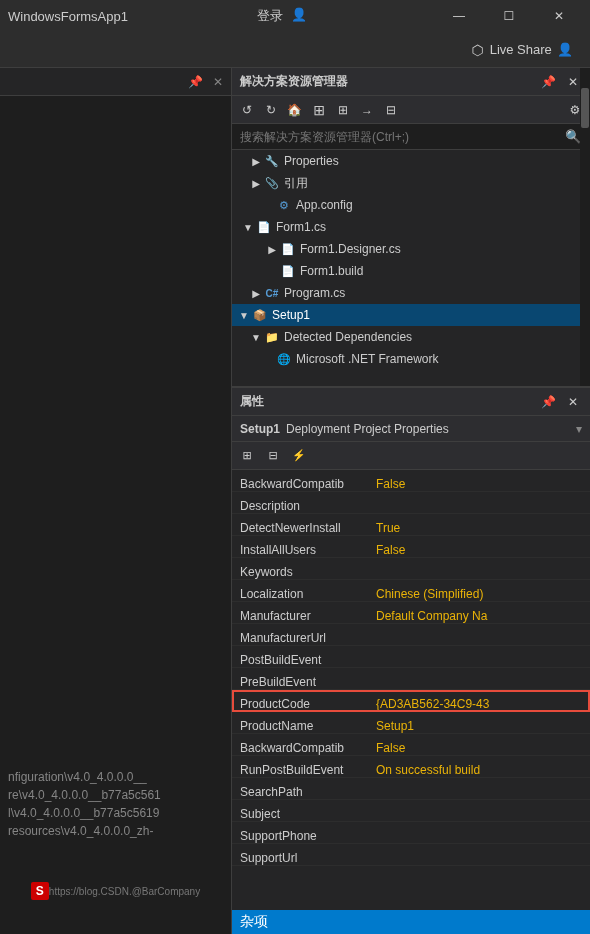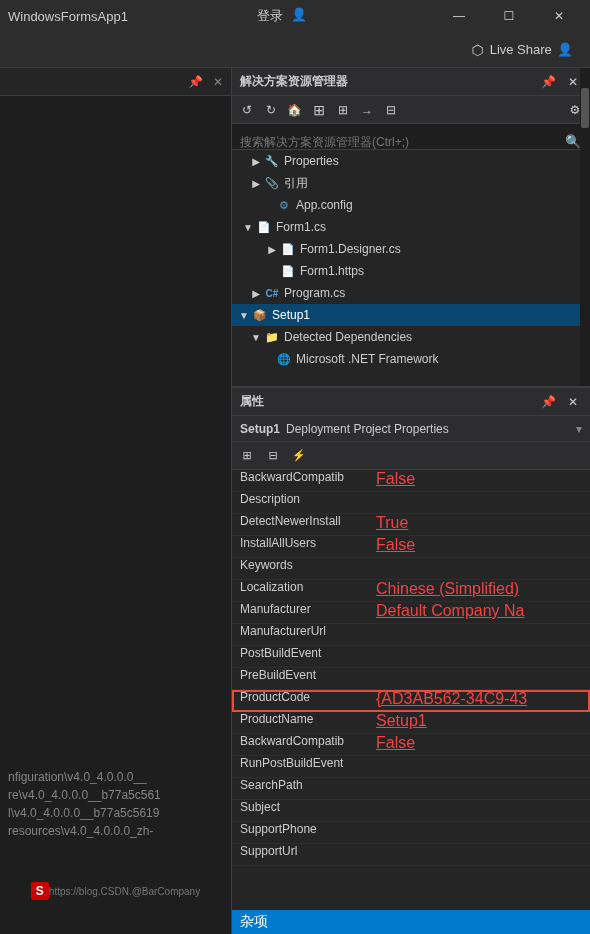--- a/index.html
+++ b/index.html
@@ -182,21 +182,21 @@
       font-size: 12px;
       border: none;
       background: transparent;
     }
 
     
     .sol-search {
       height: 26px;
       background: #1e1e1e;
       display: flex;
-      align-items: flex-end;
+      align-items: center;
       padding: 0 8px;
       border-bottom: 1px solid #3e3e3e;
     }
     .sol-search input {
       flex: 1;
       background: transparent;
       border: none;
       outline: none;
       color: #858585;
       font-size: 12px;
@@ -292,46 +292,45 @@
       background: transparent;
     }
 
     .props-list {
       flex: 1;
       overflow: auto;
     }
     .prop-row {
       height: 22px;
       display: flex;
-      align-items: flex-start;
+      align-items: flex-end;
       border-bottom: 1px solid #2d2d2d;
     }
     .prop-row.highlighted {
       outline: 2px solid #e74c3c;
       outline-offset: -2px;
     }
     .prop-name {
       width: 140px;
       padding: 0 8px;
       font-size: 12px;
       color: #cccccc;
       flex-shrink: 0;
       overflow: hidden;
       text-overflow: ellipsis;
       white-space: nowrap;
     }
     .prop-value {
       flex: 1;
       padding: 0 4px;
-      font-size: 16px;
-      color: #ef4444;
+      font-size: 12px;
+      color: #eab308;
       overflow: hidden;
       text-overflow: ellipsis;
       white-space: nowrap;
-      text-decoration: underline;
     }
 
     
     ::-webkit-scrollbar { width: 8px; height: 8px; }
     ::-webkit-scrollbar-track { background: #1e1e1e; }
     ::-webkit-scrollbar-thumb { background: #424242; }
 
     .vertical-scrollbar {
       width: 10px;
       background: #1e1e1e;
@@ -483,21 +482,21 @@
 
         <div class="tree-item" style="padding-left:32px;">
           <span class="expand-icon">▶</span>
           <span class="file-icon icon-green">📄</span>
           <span class="item-label">Form1.Designer.cs</span>
         </div>
 
         <div class="tree-item" style="padding-left:32px;">
           <span class="expand-icon"></span>
           <span class="file-icon icon-orange">📄</span>
-          <span class="item-label">Form1.https</span>
+          <span class="item-label">Form1.build</span>
         </div>
 
         <div class="tree-item" style="padding-left:16px;">
           <span class="expand-icon">▶</span>
           <span class="file-icon icon-blue" style="font-size:10px;font-weight:bold;">C#</span>
           <span class="item-label">Program.cs</span>
         </div>
 
         <div class="tree-item selected" style="padding-left:4px;">
           <span class="expand-icon">▼</span>
@@ -605,20 +604,21 @@
           <span class="prop-value">Setup1</span>
         </div>
 
         <div class="prop-row">
           <span class="prop-name">BackwardCompatib</span>
           <span class="prop-value">False</span>
         </div>
 
         <div class="prop-row">
           <span class="prop-name">RunPostBuildEvent</span>
+          <span class="prop-value">On successful build</span>
         </div>
 
         <div class="prop-row">
           <span class="prop-name">SearchPath</span>
           <span class="prop-value"></span>
         </div>
 
         <div class="prop-row">
           <span class="prop-name">Subject</span>
           <span class="prop-value"></span>

